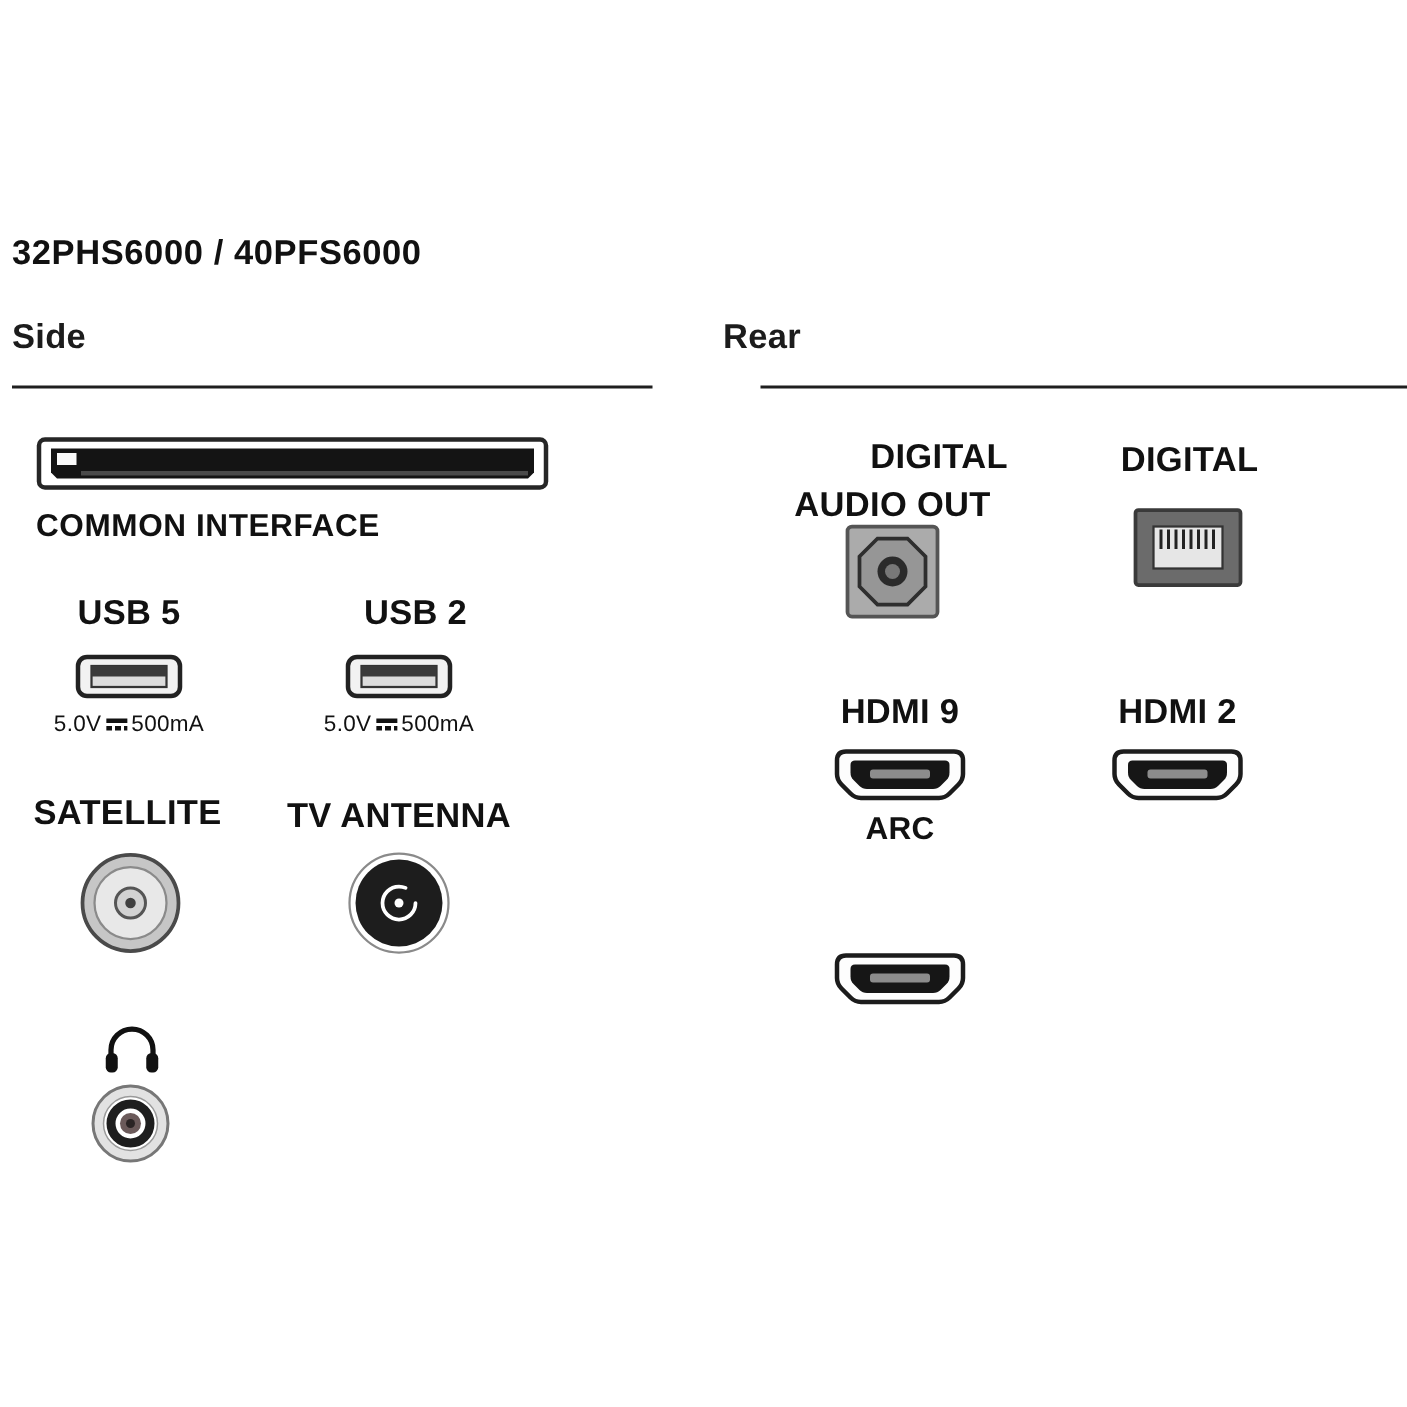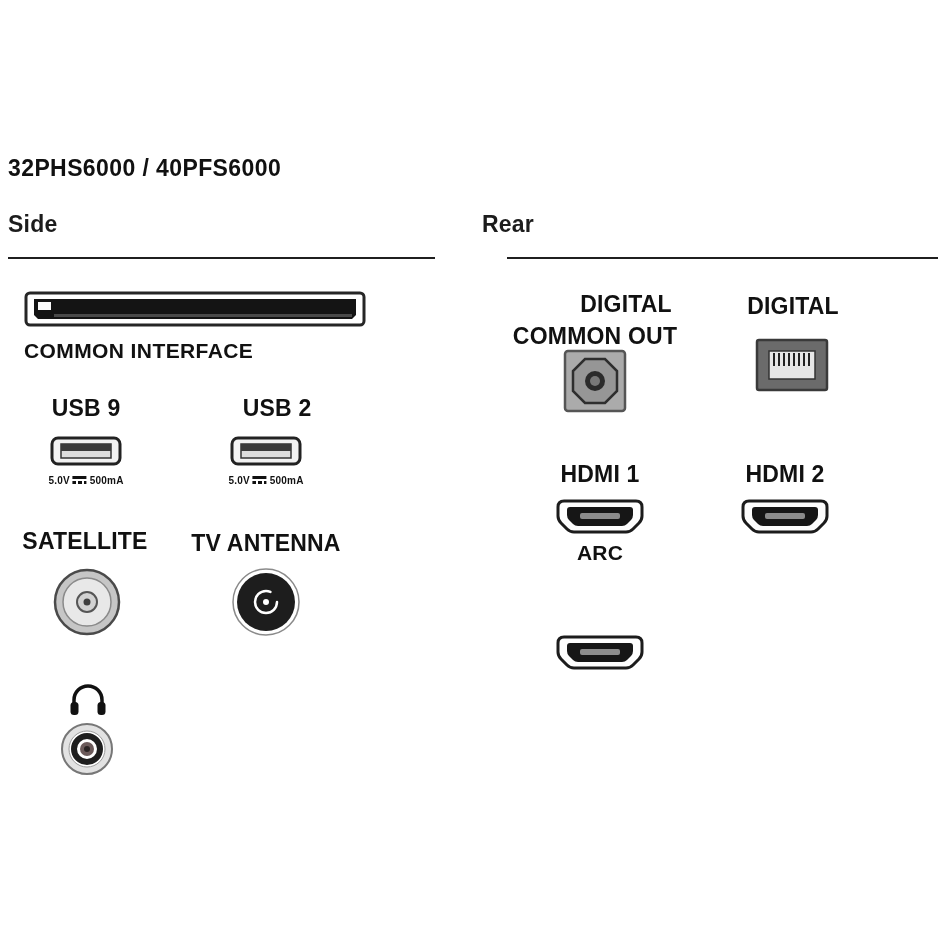--- a/index.html
+++ b/index.html
@@ -8,21 +8,21 @@
     font-family:"Liberation Sans",sans-serif;color:#111;overflow:hidden;
   }
   .abs{position:absolute;}
   .cx{transform:translateX(-50%);}
   .model-title{font-size:23px;font-weight:700;letter-spacing:.4px;white-space:nowrap;}
   .section-heading{font-size:23px;font-weight:700;color:#1c1c1c;letter-spacing:.2px;}
   .section-rule{border-top:2px solid #1f1f1f;height:0;}
   .port-label{font-size:23px;font-weight:600;letter-spacing:.2px;white-space:nowrap;text-align:center;}
   .port-label.sm{font-size:21px;}
   .ci-label{font-size:21px;font-weight:600;letter-spacing:.4px;text-align:left;}
-  .rating{display:flex;align-items:center;font-size:10px;font-weight:700;white-space:nowrap;letter-spacing:.2px;}
+  .rating{display:flex;align-items:center;font-size:15px;font-weight:400;white-space:nowrap;letter-spacing:.2px;}
   .dc{display:inline-block;position:relative;width:16px;height:12px;margin:0 2px;}
   .dc::before{content:"";position:absolute;left:1px;right:1px;top:2px;height:3px;background:#111;}
   .dc::after{content:"";position:absolute;left:1px;right:1px;bottom:2px;height:3px;
     background:repeating-linear-gradient(90deg,#111 0 3.5px,transparent 3.5px 6px);}
   svg{display:block;}
 </style>
 </head>
 <body>
 
 <div class="canvas">
@@ -38,21 +38,21 @@
   <div class="abs" style="left:24px;top:291px;">
     <svg width="342" height="36" viewBox="0 0 342 36">
       <rect x="2" y="2" width="338" height="32" rx="4" fill="#ffffff" stroke="#262626" stroke-width="3"></rect>
       <path d="M10,8 L332,8 L332,24 L328,28 L14,28 L10,24 Z" fill="#141414"></path>
       <rect x="14" y="11" width="13" height="8" fill="#fafafa"></rect>
       <rect x="30" y="23" width="298" height="3" fill="#4a4a4a"></rect>
     </svg>
   </div>
   <div class="abs ci-label" style="left:24px;top:339px;width:342px;">COMMON INTERFACE</div>
 
-  <div class="abs port-label cx" style="left:86px;top:395px;">USB 9</div>
+  <div class="abs port-label cx" style="left:86px;top:395px;">USB 5</div>
   <div class="abs" style="left:50px;top:436px;">
     <svg width="72" height="30" viewBox="0 0 72 30">
       <rect x="2" y="2" width="68" height="26" rx="6" fill="#f2f2f2" stroke="#222222" stroke-width="3"></rect>
       <rect x="11" y="8" width="50" height="14" fill="#dcdcdc" stroke="#333333" stroke-width="1.5"></rect>
       <rect x="11" y="8" width="50" height="7" fill="#3a3a3a"></rect>
     </svg>
   </div>
   <div class="abs rating cx" style="left:86px;top:474px;">
     <span>5.0V</span>
     <span class="dc"></span>
@@ -104,40 +104,40 @@
     <svg width="56" height="56" viewBox="0 0 56 56">
       <circle cx="28" cy="28" r="25" fill="#e2e2e2" stroke="#777777" stroke-width="2"></circle>
       <circle cx="28" cy="28" r="18" fill="#ffffff" stroke="#9a9a9a" stroke-width="1"></circle>
       <circle cx="28" cy="28" r="13" fill="none" stroke="#1e1e1e" stroke-width="6"></circle>
       <circle cx="28" cy="28" r="7" fill="#6b5a5a"></circle>
       <circle cx="28" cy="28" r="3" fill="#2a2424"></circle>
     </svg>
   </div>
 
   <div class="abs port-label cx" style="left:595px;top:291px;margin-left:31px;">DIGITAL</div>
-  <div class="abs port-label cx" style="left:595px;top:323px;">COMMON OUT</div>
+  <div class="abs port-label cx" style="left:595px;top:323px;">AUDIO OUT</div>
   <div class="abs" style="left:563px;top:349px;">
     <svg width="64" height="64" viewBox="0 0 64 64">
       <rect x="2" y="2" width="60" height="60" rx="3" fill="#ababab" stroke="#555555" stroke-width="2.5"></rect>
       <path d="M22,10 H42 L54,22 V42 L42,54 H22 L10,42 V22 Z" fill="#969696" stroke="#2e2e2e" stroke-width="2.5"></path>
       <circle cx="32" cy="32" r="10" fill="#2b2b2b"></circle>
       <circle cx="32" cy="32" r="5" fill="#787878"></circle>
     </svg>
   </div>
 
   <div class="abs port-label cx" style="left:793px;top:293px;">DIGITAL</div>
   <div class="abs" style="left:755px;top:338px;">
     <svg width="74" height="54" viewBox="0 0 74 54">
       <rect x="2" y="2" width="70" height="50" rx="2" fill="#6b6b6b" stroke="#3a3a3a" stroke-width="2.5"></rect>
       <rect x="14" y="13" width="46" height="28" fill="#e6e6e6" stroke="#333333" stroke-width="1.5"></rect>
       <path d="M19,15 v13 M24,15 v13 M29,15 v13 M34,15 v13 M39,15 v13 M44,15 v13 M49,15 v13 M54,15 v13" stroke="#222222" stroke-width="2"></path>
     </svg>
   </div>
 
-  <div class="abs port-label cx" style="left:600px;top:461px;">HDMI 1</div>
+  <div class="abs port-label cx" style="left:600px;top:461px;">HDMI 9</div>
   <div class="abs" style="left:554px;top:498px;">
     <svg width="92" height="40" viewBox="0 0 92 40">
       <path d="M10,3 H82 Q88,3 88,9 V18 Q88,22 85,25 L79,31 Q76,34 72,34 H20 Q16,34 13,31 L7,25 Q4,22 4,18 V9 Q4,3 10,3 Z" fill="#fdfdfd" stroke="#1c1c1c" stroke-width="3"></path>
       <path d="M16,9 H76 Q79,9 79,12 V17 Q79,20 77,22 L73,26 Q71,28 68,28 H24 Q21,28 19,26 L15,22 Q13,20 13,17 V12 Q13,9 16,9 Z" fill="#161616"></path>
       <rect x="26" y="15" width="40" height="6" rx="2" fill="#8c8c8c"></rect>
     </svg>
   </div>
   <div class="abs port-label sm cx" style="left:600px;top:541px;">ARC</div>
 
   <div class="abs port-label cx" style="left:785px;top:461px;">HDMI 2</div>

